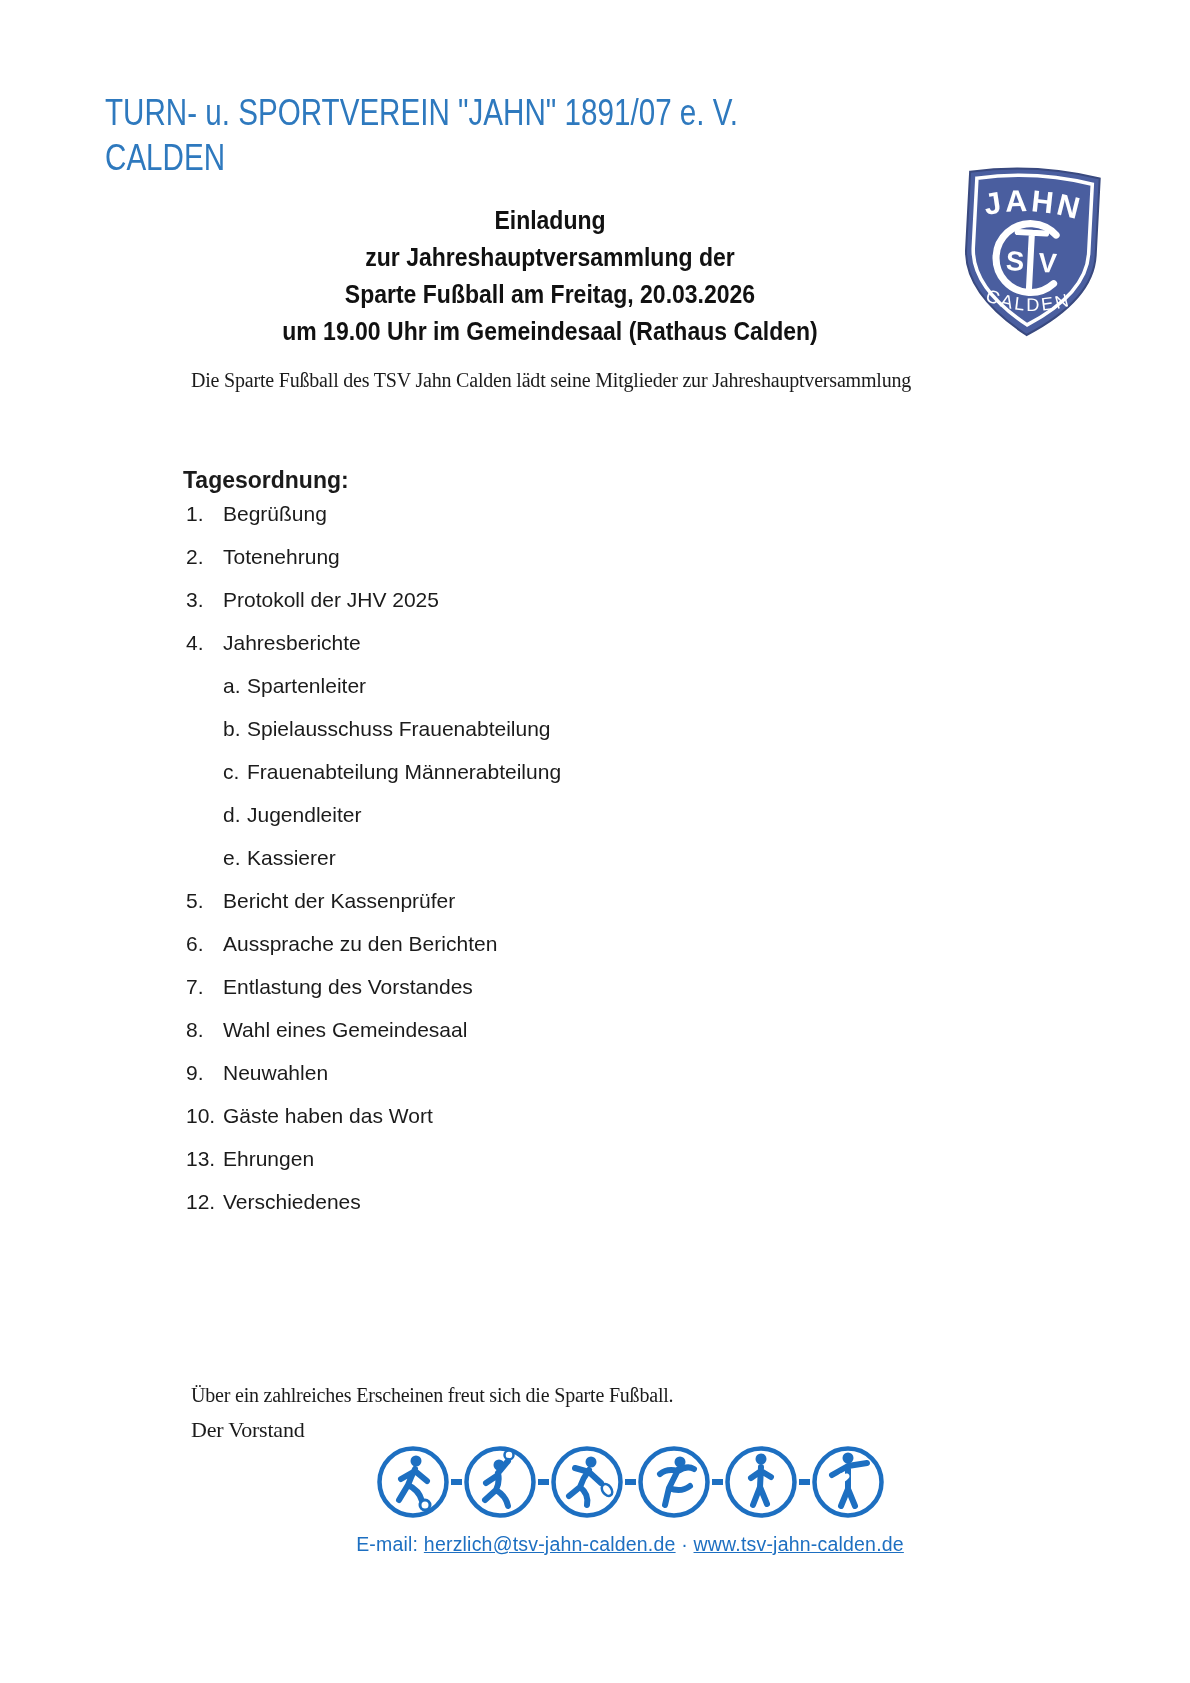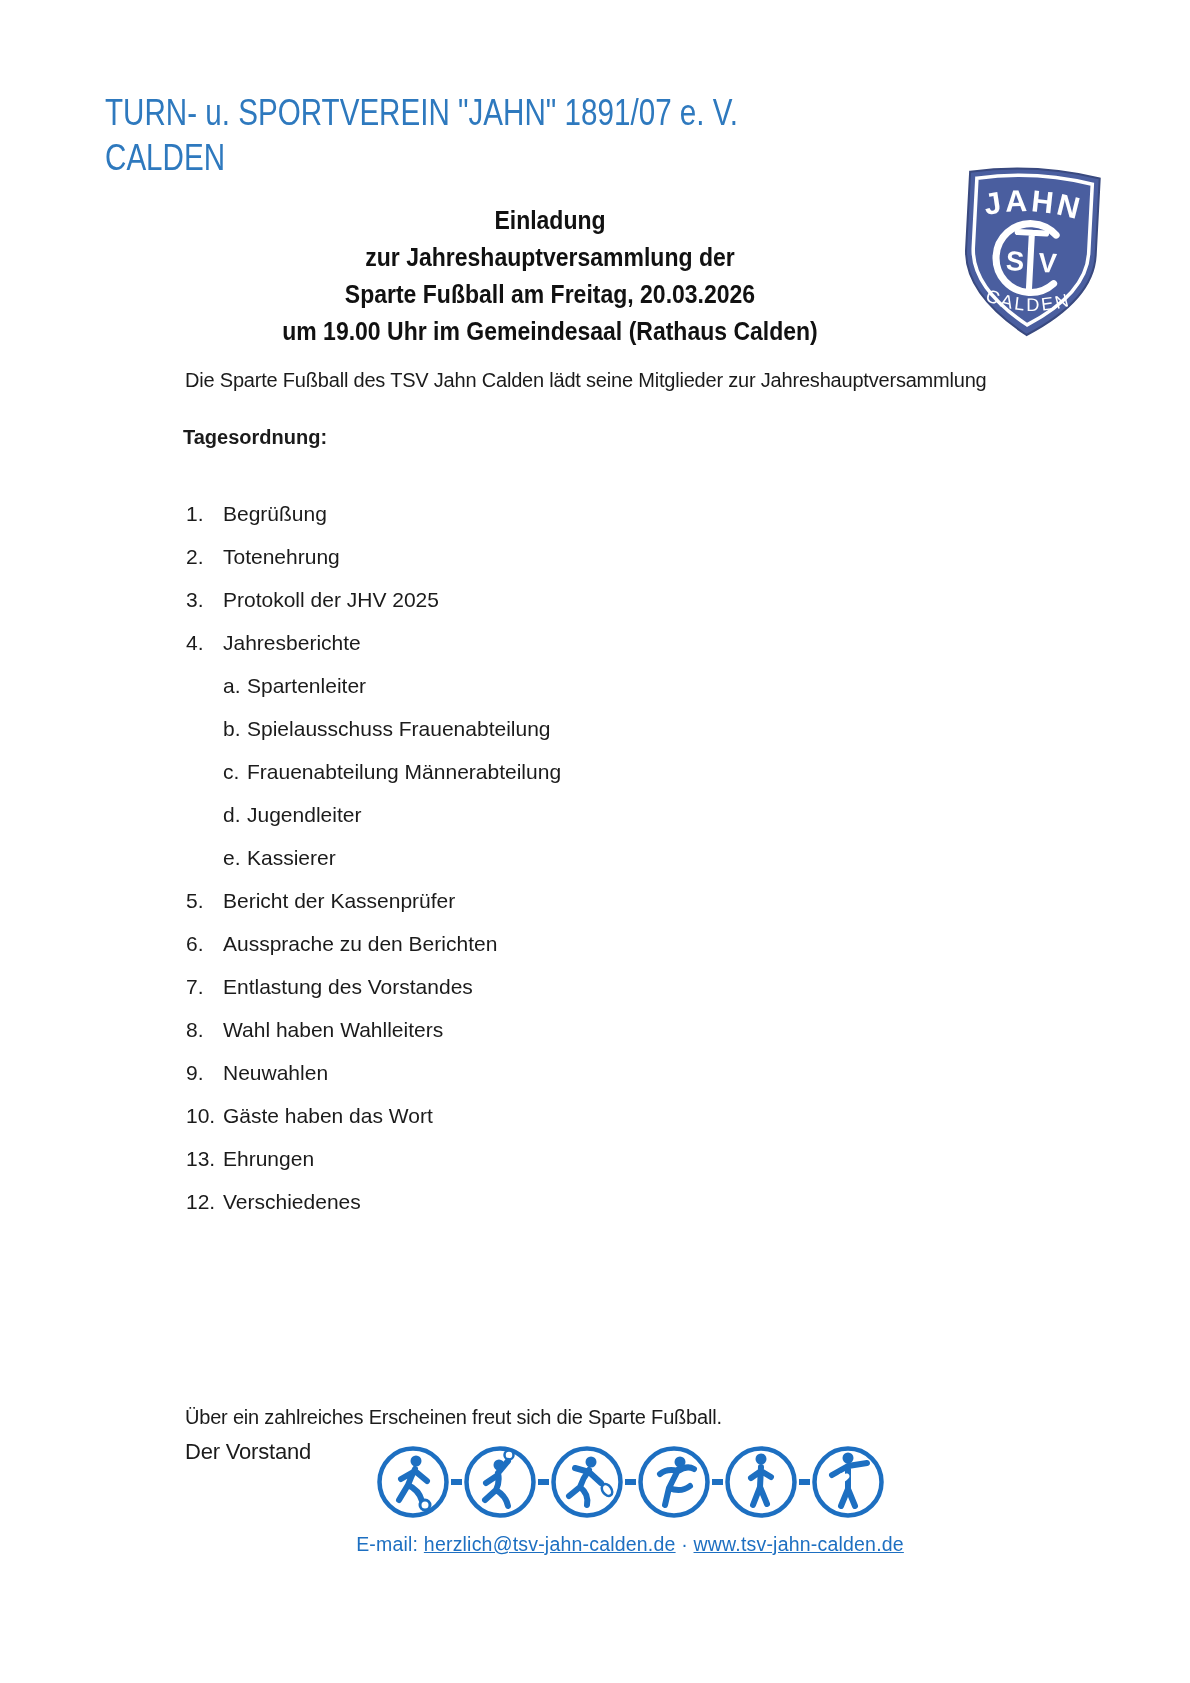--- a/index.html
+++ b/index.html
@@ -16,32 +16,32 @@
   }
   
   .badge { position:absolute; left:956px; top:158px; width:150px; height:184px; transform:rotate(3deg); }
   
   .invitation {
     position:absolute; left:190px; top:202px; width:720px; text-align:center;
     font-weight:bold; font-size:25px; line-height:37px; color:#111;
     transform:scaleX(0.92); transform-origin:center top;
   }
   
-  .para { position:absolute; left:185px; font-size:20px; line-height:32px; letter-spacing:-0.2px; }
+  .para { position:absolute; left:191px; font-size:20px; line-height:32px; letter-spacing:-0.2px;font-family:Liberation Serif, serif; }
   .intro { top:364px; }
-  .agenda-title { position:absolute; left:183px; top:426px; font-size:20px; font-weight:bold; }
+  .agenda-title { position:absolute; left:183px; top:467px; font-size:23px; font-weight:bold; }
   
   .agenda { position:absolute; left:186px; top:492px; font-size:21px; }
   .agenda .row { display:flex; height:43px; line-height:43px; }
   .agenda .row .lbl { min-width:37px; }
   .agenda .row.sub { margin-left:37px; }
   .agenda .row.sub .lbl { min-width:24px; }
   
   .requests { top:1262px; line-height:31px; }
-  .closing { top:1380px; line-height:31px;margin-top:22px; }
+  .closing { top:1380px; line-height:31px; }
   .signature { font-size:22px; margin-top:3px; }
   a.link { color:#2e79be; text-decoration:underline; cursor:pointer; }
   
   .icon-row {
     position:absolute; left:0; top:1444px; width:100%;
     display:flex; justify-content:center; align-items:center;
     transform:translateX(35px);
   }
   .sport { width:76px; height:76px; flex:0 0 auto; }
   .connector { width:11px; height:6px; background:#1d6fc1; flex:0 0 auto; }
@@ -143,21 +143,21 @@
     <div class="row">
         <span class="lbl">6.</span>
         <span>Aussprache zu den Berichten</span>
       </div>
     <div class="row">
         <span class="lbl">7.</span>
         <span>Entlastung des Vorstandes</span>
       </div>
     <div class="row">
         <span class="lbl">8.</span>
-        <span>Wahl haben Wahlleiters</span>
+        <span>Wahl eines Gemeindesaal</span>
       </div>
     <div class="row">
         <span class="lbl">9.</span>
         <span>Neuwahlen</span>
       </div>
     <div class="row">
         <span class="lbl">10.</span>
         <span>Gäste haben das Wort</span>
       </div>
     <div class="row">

